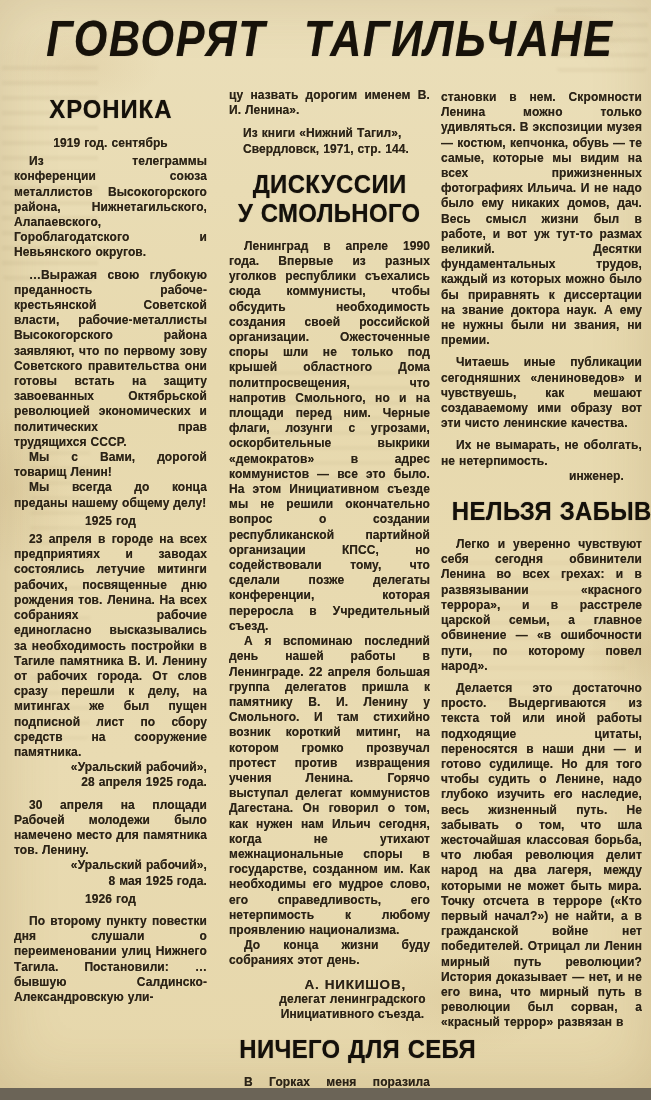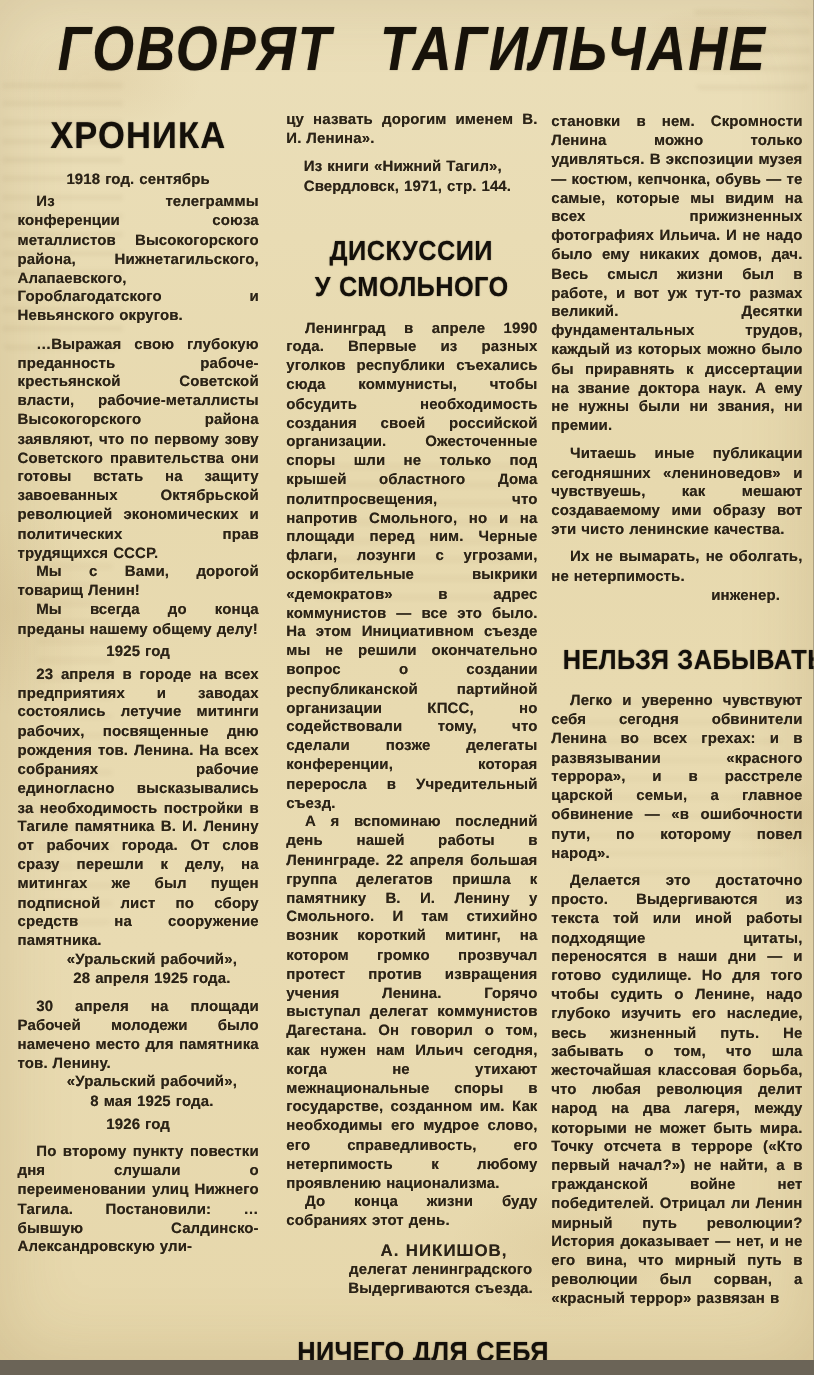--- a/index.html
+++ b/index.html
@@ -36,32 +36,32 @@
     text-align:justify;letter-spacing:.1px;word-spacing:.5px;
     text-shadow:0 0 .4px rgba(40,32,18,.6);}
   #col1{left:14px;top:92px;width:193px;}
   #col2{left:229px;top:88px;width:201px;}
   #col3{left:441px;top:90px;width:201px;}
 
   .col p{margin:0;text-indent:15px;}
   .col p.noindent{text-indent:0;}
   .col p.gap{margin-top:7px;}
   .dateline{text-align:center;text-indent:0 !important;margin:3px 0 !important;}
-  .srcline{text-align:center;text-indent:0 !important;padding-left:22px;}
+  .srcline{text-align:right;text-indent:0 !important;padding-left:22px;}
   .booksrc{text-indent:0 !important;padding-left:14px;margin-top:8px !important;text-align:left;}
   .sig-name{text-align:right;text-indent:0 !important;padding-right:24px;
     font-size:13.5px;letter-spacing:.8px;margin-top:8px !important;}
   .sig-role{text-align:center;text-indent:0 !important;padding-left:46px;}
   .sig-role.right{text-align:right;padding-right:18px;}
 
-  .h1{font-size:30px;font-weight:bold;text-align:center;color:#14100a;
+  .h1{font-size:26px;font-weight:bold;text-align:center;color:#14100a;
     margin:0 0 10px;line-height:34px;letter-spacing:1px;
     text-shadow:0 0 1px rgba(20,16,10,.6);}
-  .h2{font-size:22px;font-weight:bold;text-align:center;color:#14100a;
-    line-height:29px;margin:29px 0 11px;letter-spacing:.4px;
+  .h2{font-size:26px;font-weight:bold;text-align:center;color:#14100a;
+    line-height:29px;margin:13px 0 11px;letter-spacing:.4px;
     text-shadow:0 0 1px rgba(20,16,10,.6);}
   .hspan{display:inline-block;transform:scaleX(.92);transform-origin:center;white-space:nowrap;}
 </style>
 </head>
 <body>
 
 <div class="page">
 
   <div class="ghost g1"></div>
   <div class="ghost g2"></div>
@@ -70,21 +70,21 @@
   <div class="ghost g5"></div>
 
   <div class="masthead">
     <span class="masthead-inner">ГОВОРЯТ ТАГИЛЬЧАНЕ</span>
   </div>
 
   <div class="col" id="col1">
     <div class="h1">
       <span class="hspan">ХРОНИКА</span>
     </div>
-    <p class="dateline">1918 год. сентябрь</p>
+    <p class="dateline">1919 год. сентябрь</p>
     <p>Из телеграммы конференции союза металлистов Высокогорского района, Нижнетагильского, Алапаевского, Гороблагодатского и Невьянского округов.</p>
     <p class="gap">…Выражая свою глубокую преданность рабоче-крестьянской Советской власти, рабочие-металлисты Высокогорского района заявляют, что по первому зову Советского правительства они готовы встать на защиту завоеванных Октябрьской революцией экономических и политических прав трудящихся СССР.</p>
     <p>Мы с Вами, дорогой товарищ Ленин!</p>
     <p>Мы всегда до конца преданы нашему общему делу!</p>
     <p class="dateline">1925 год</p>
     <p>23 апреля в городе на всех предприятиях и заводах состоялись летучие митинги рабочих, посвященные дню рождения тов. Ленина. На всех собраниях рабочие единогласно высказывались за необходимость постройки в Тагиле памятника В. И. Ленину от рабочих города. От слов сразу перешли к делу, на митингах же был пущен подписной лист по сбору средств на сооружение памятника.</p>
     <p class="srcline">«Уральский рабочий»,</p>
     <p class="srcline">28 апреля 1925 года.</p>
     <p class="gap">30 апреля на площади Рабочей молодежи было намечено место для памятника тов. Ленину.</p>
     <p class="srcline">«Уральский рабочий»,</p>
@@ -97,21 +97,21 @@
     <p class="noindent">цу назвать дорогим именем В. И. Ленина».</p>
     <p class="booksrc">Из книги «Нижний Тагил», Свердловск, 1971, стр. 144.</p>
     <div class="h2">
       <span class="hspan">ДИСКУССИИ</span><br>
       <span class="hspan">У СМОЛЬНОГО</span>
     </div>
     <p>Ленинград в апреле 1990 года. Впервые из разных уголков республики съехались сюда коммунисты, чтобы обсудить необходимость создания своей российской организации. Ожесточенные споры шли не только под крышей областного Дома политпросвещения, что напротив Смольного, но и на площади перед ним. Черные флаги, лозунги с угрозами, оскорбительные выкрики «демократов» в адрес коммунистов — все это было. На этом Инициативном съезде мы не решили окончательно вопрос о создании республиканской партийной организации КПСС, но содействовали тому, что сделали позже делегаты конференции, которая переросла в Учредительный съезд.</p>
     <p>А я вспоминаю последний день нашей работы в Ленинграде. 22 апреля большая группа делегатов пришла к памятнику В. И. Ленину у Смольного. И там стихийно возник короткий митинг, на котором громко прозвучал протест против извращения учения Ленина. Горячо выступал делегат коммунистов Дагестана. Он говорил о том, как нужен нам Ильич сегодня, когда не утихают межнациональные споры в государстве, созданном им. Как необходимы его мудрое слово, его справедливость, его нетерпимость к любому проявлению национализма.</p>
     <p>До конца жизни буду собраниях этот день.</p>
     <p class="sig-name">А. НИКИШОВ,</p>
-    <p class="sig-role">делегат ленинградского Выдергиваются съезда.</p>
+    <p class="sig-role">делегат ленинградского Инициативного съезда.</p>
     <div class="h2">
       <span class="hspan">НИЧЕГО ДЛЯ СЕБЯ</span>
     </div>
     <p>В Горках меня поразила простота самого домика и об-</p>
   </div>
 
   <div class="col" id="col3">
     <p class="noindent">становки в нем. Скромности Ленина можно только удивляться. В экспозиции музея — костюм, кепчонка, обувь — те самые, которые мы видим на всех прижизненных фотографиях Ильича. И не надо было ему никаких домов, дач. Весь смысл жизни был в работе, и вот уж тут-то размах великий. Десятки фундаментальных трудов, каждый из которых можно было бы приравнять к диссертации на звание доктора наук. А ему не нужны были ни звания, ни премии.</p>
     <p class="gap">Читаешь иные публикации сегодняшних «лениноведов» и чувствуешь, как мешают создаваемому ими образу вот эти чисто ленинские качества.</p>
     <p class="gap">Их не вымарать, не оболгать, не нетерпимость.</p>

